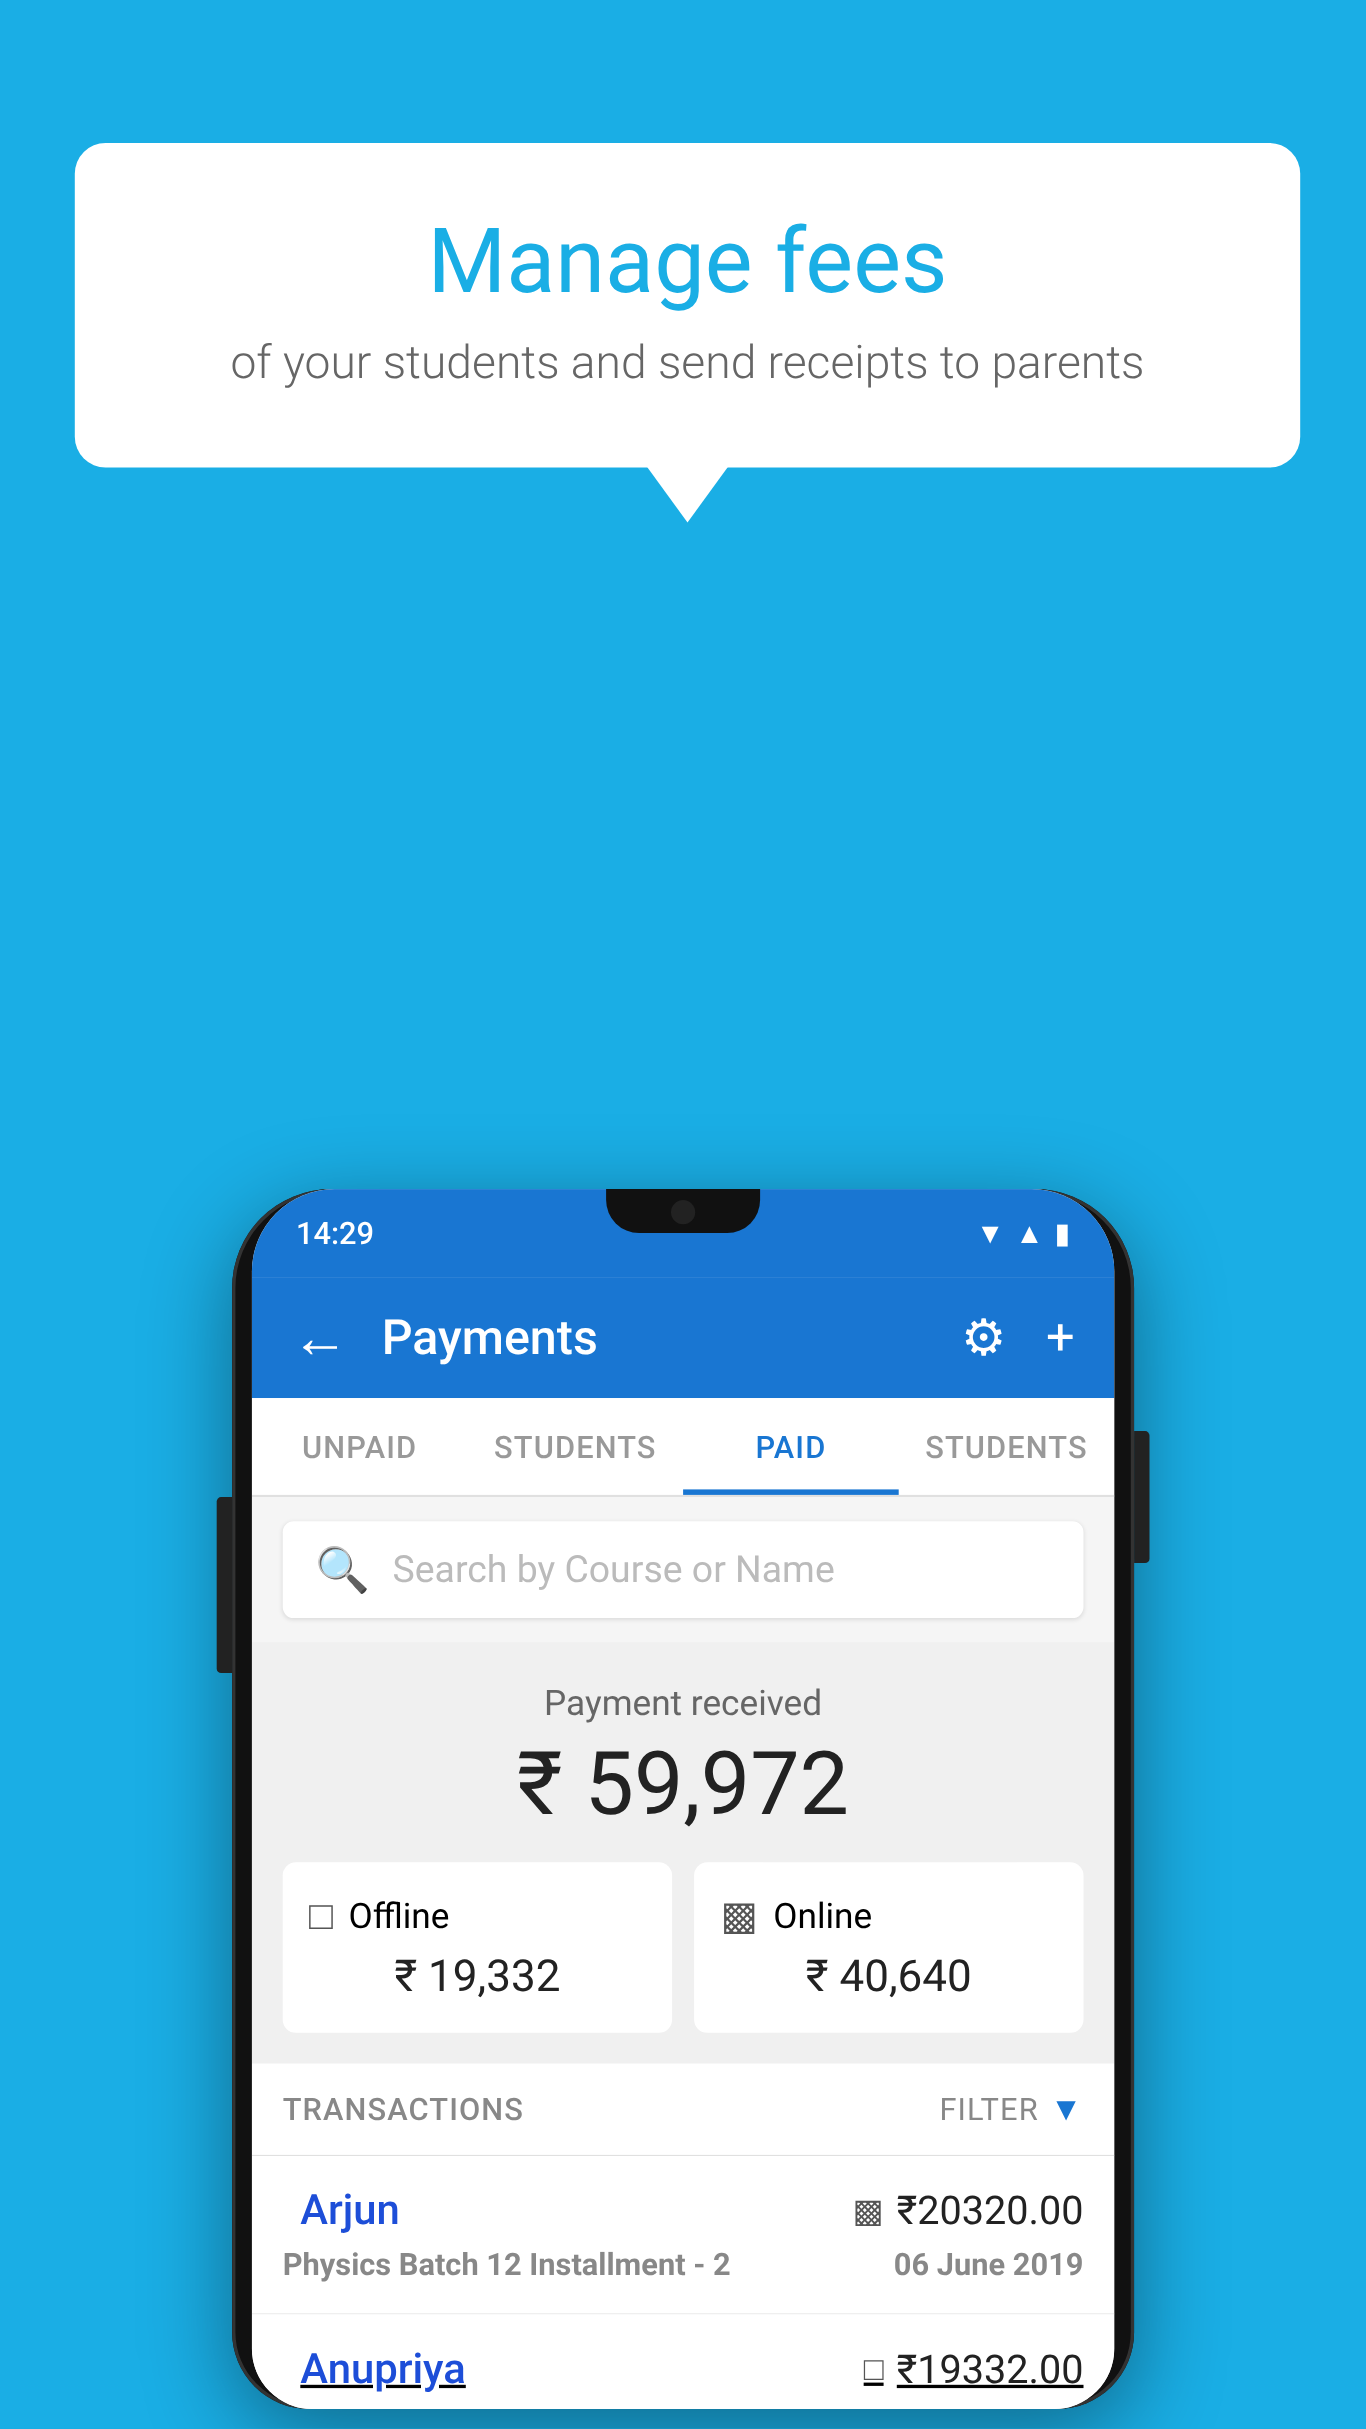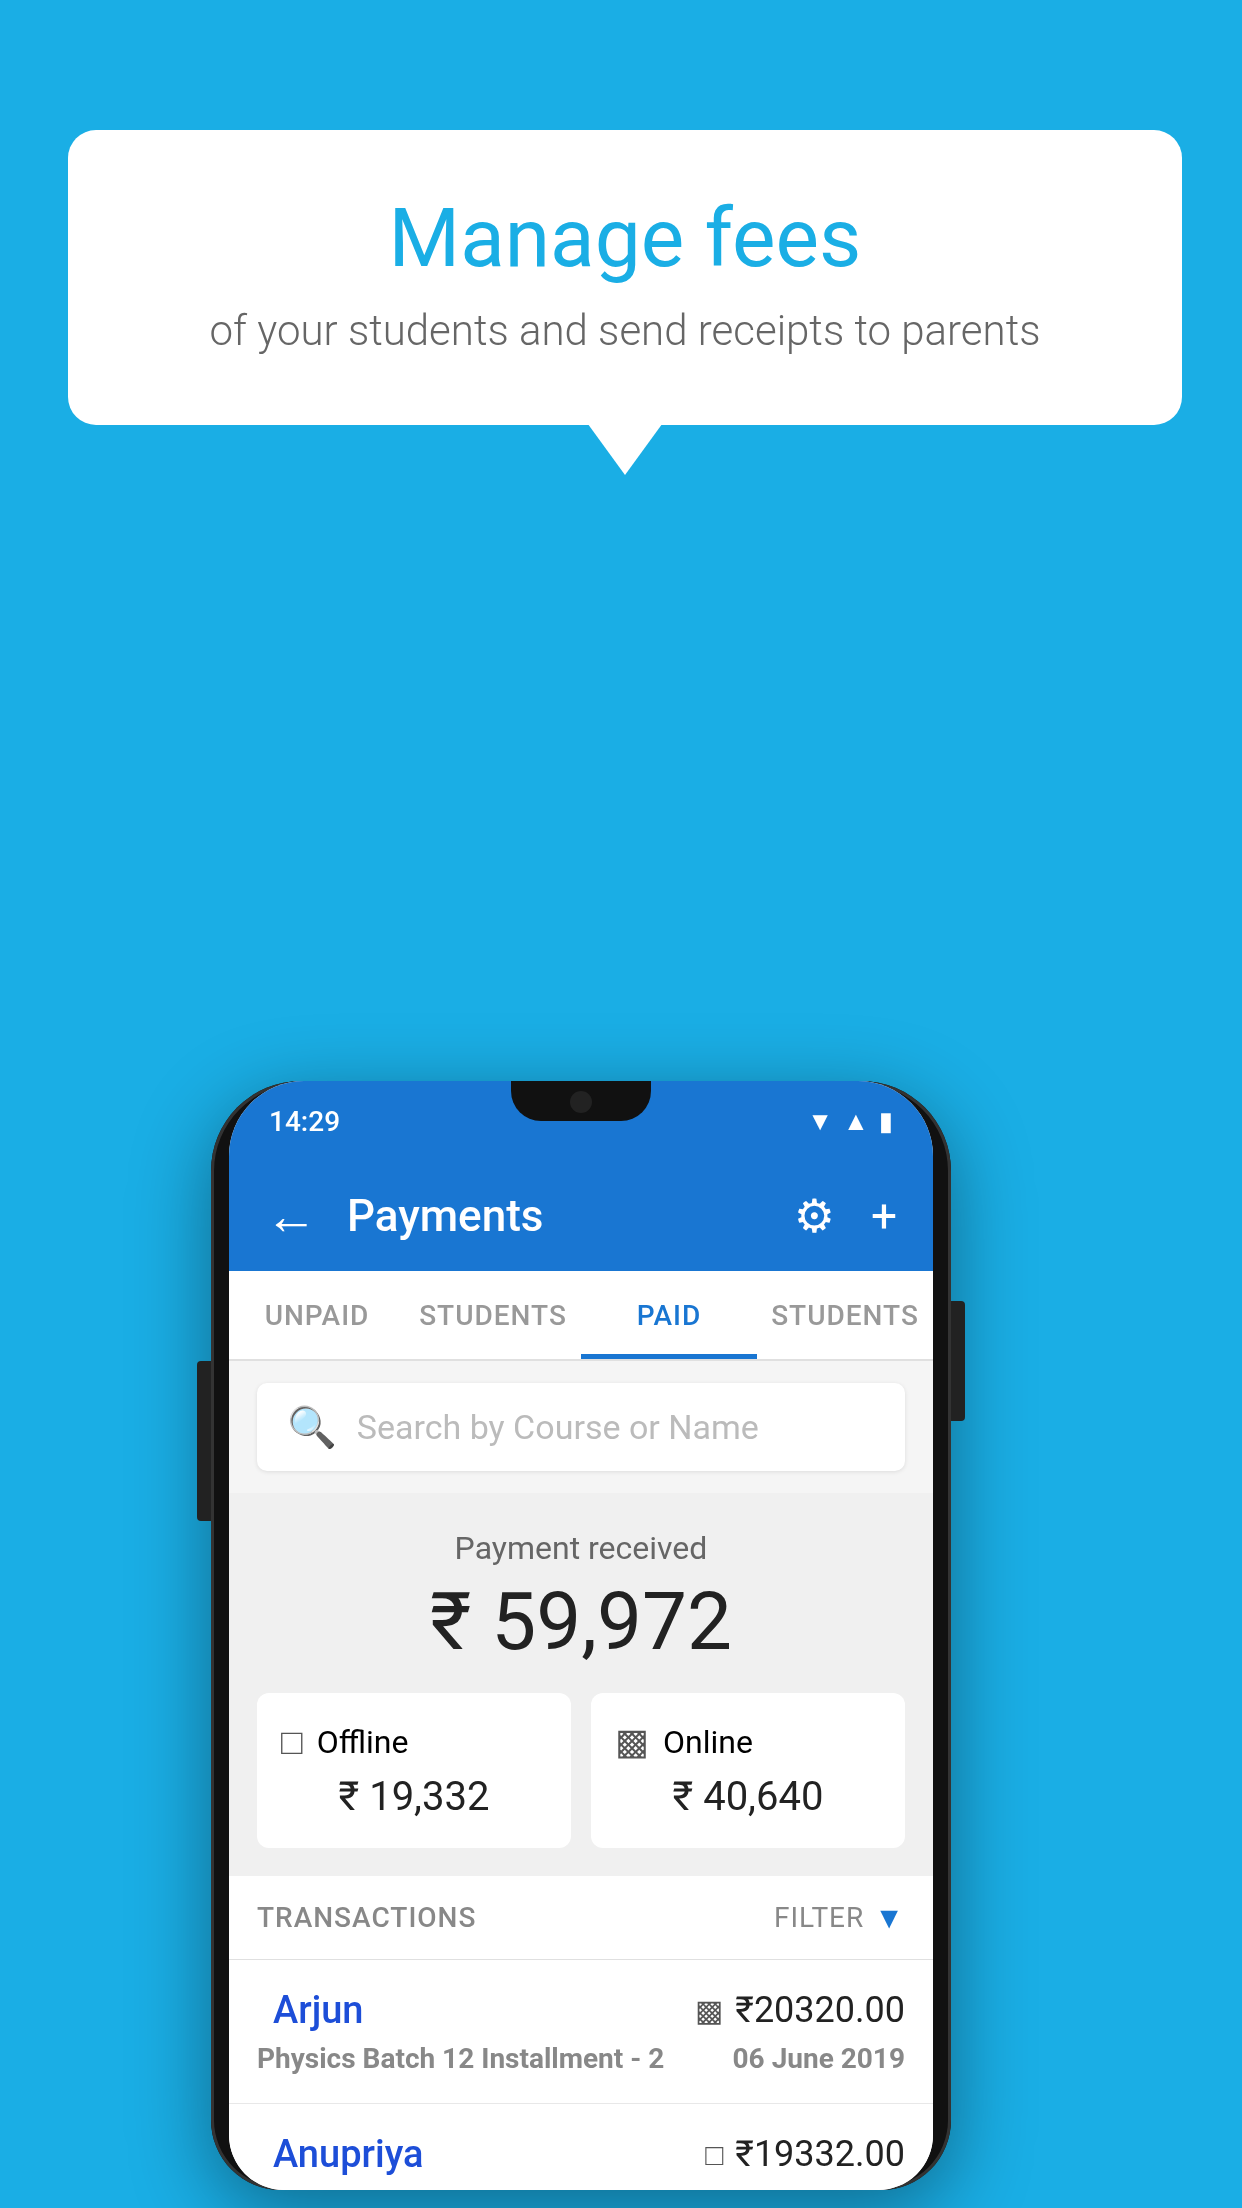--- a/index.html
+++ b/index.html
@@ -63,21 +63,21 @@
       left: 50%;
       transform: translateX(-50%);
       width: 820px;
     }
 
     .phone-outer {
       background: #111;
       border-radius: 90px 90px 70px 70px;
       padding: 0;
       position: relative;
-      width: 740px;
+      width: 820px;
       box-shadow: 0 20px 80px rgba(0,0,0,0.4), inset 0 0 0 3px #333;
     }
 
     
     .phone-outer::before {
       content: '';
       position: absolute;
       left: -14px;
       top: 280px;
       width: 14px;
@@ -396,20 +396,21 @@
       color: #888;
     }
 
     
     .transaction-row-partial {
       background: white;
       padding: 28px 28px 14px;
       display: flex;
       align-items: center;
       justify-content: space-between;
+      text-decoration: underline;
     }
   </style>
 </head>
 <body>
 
 <div style="position:absolute;inset:0;background:#1aaee5;"></div>
 
 <div class="speech-bubble-container">
   <div class="speech-bubble">
     <div class="title">Manage fees</div>

